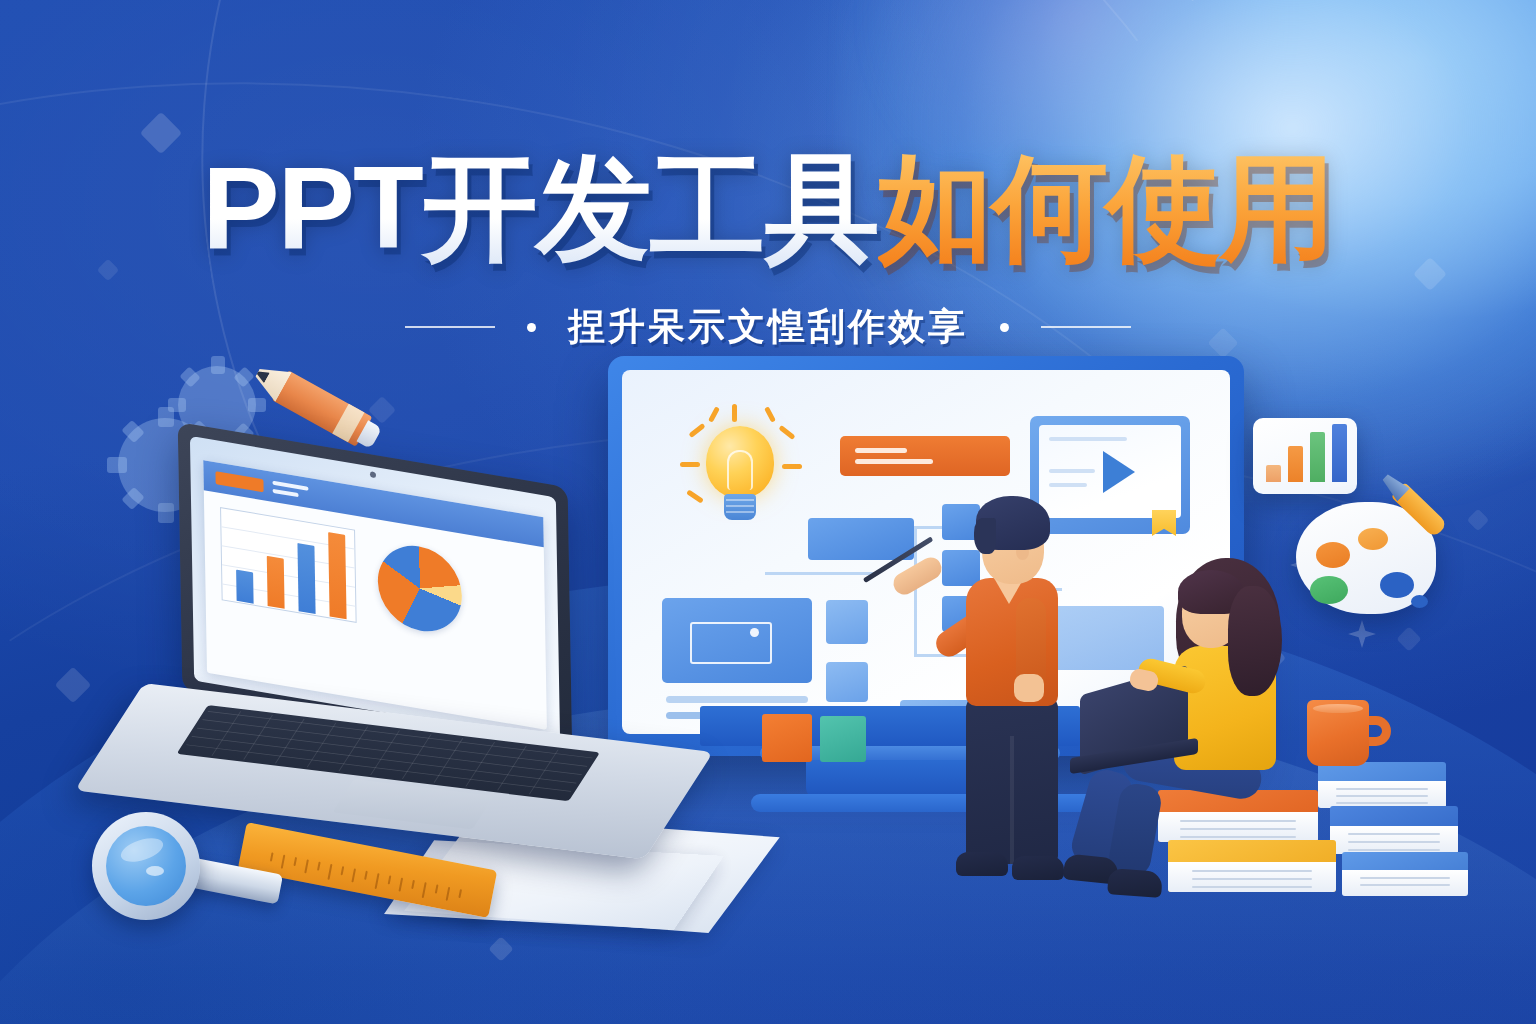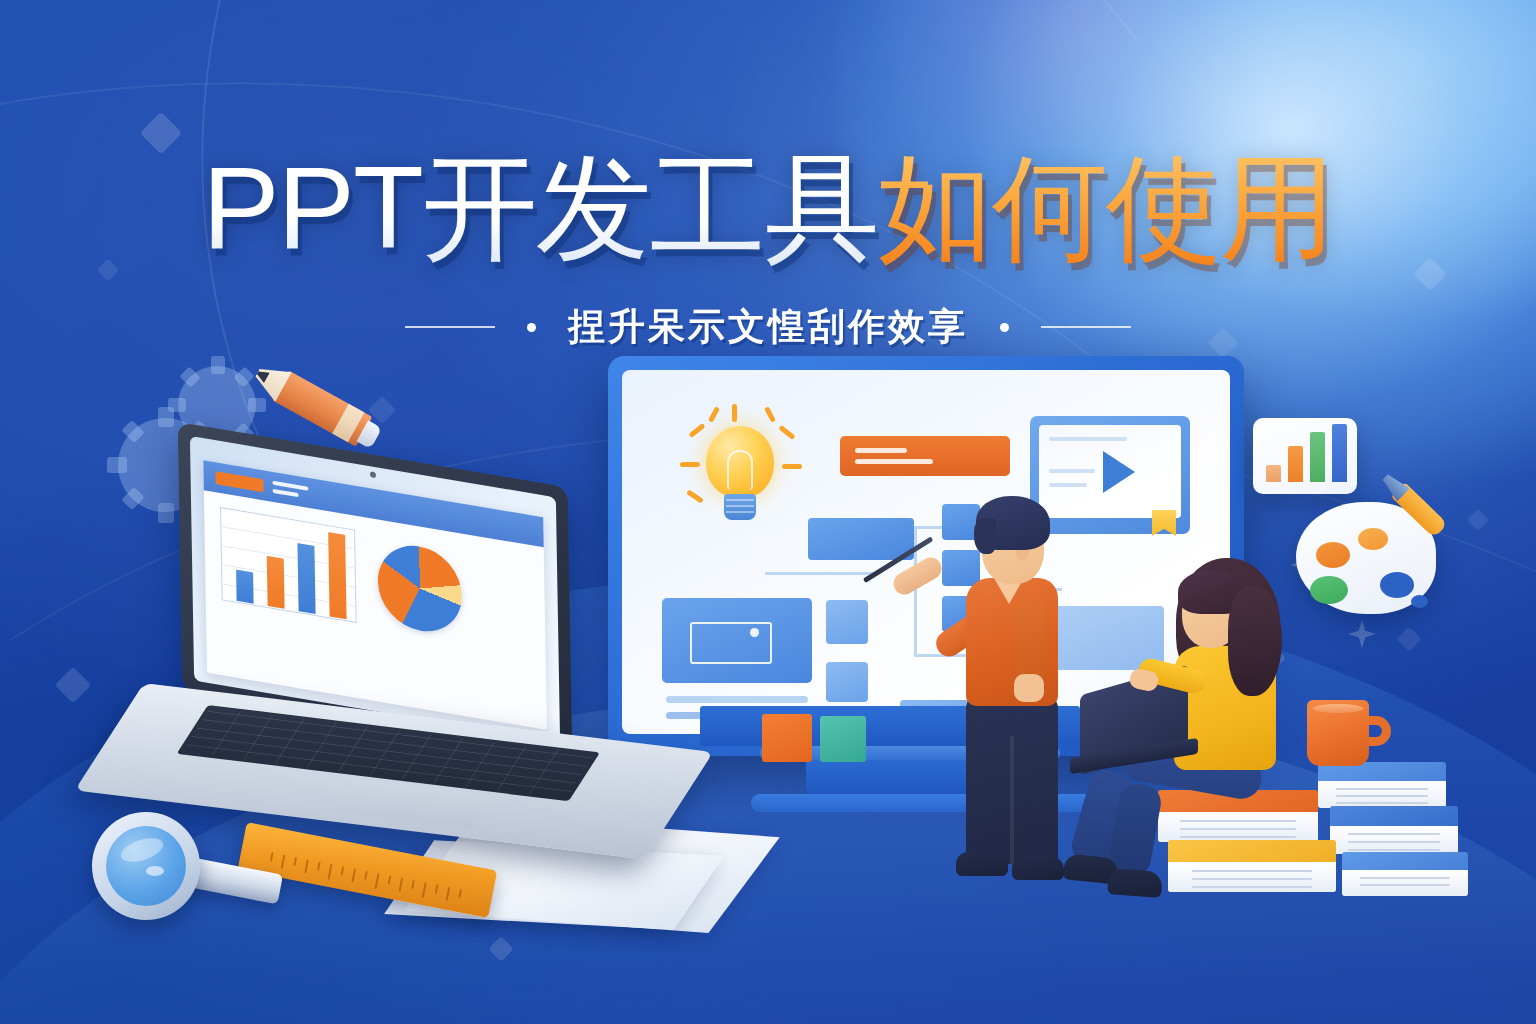--- a/index.html
+++ b/index.html
@@ -67,21 +67,21 @@
     background:rgba(255,255,255,0.22);
     clip-path:polygon(50% 0%,62% 38%,100% 50%,62% 62%,50% 100%,38% 62%,0% 50%,38% 38%);
   }
 
   
   .title-wrap{
     position:absolute; left:0; right:0; top:148px;
     text-align:center; z-index:40;
   }
   .title{
-    font-size:116px; font-weight:400; letter-spacing:-2px;
+    font-size:116px; font-weight:700; letter-spacing:-2px;
     line-height:1.05; white-space:nowrap;
     display:inline-block;
   }
   .t-white{
     background:linear-gradient(180deg,#ffffff 0%,#ffffff 58%,#dbe6f7 100%);
     -webkit-background-clip:text; background-clip:text; color:transparent;
     filter:drop-shadow(4px 7px 0 rgba(10,42,110,0.42)) drop-shadow(0 2px 10px rgba(0,0,0,0.22));
   }
   .t-orange{
     background:linear-gradient(180deg,#fec464 0%,#fba43a 48%,#f4801c 100%);

